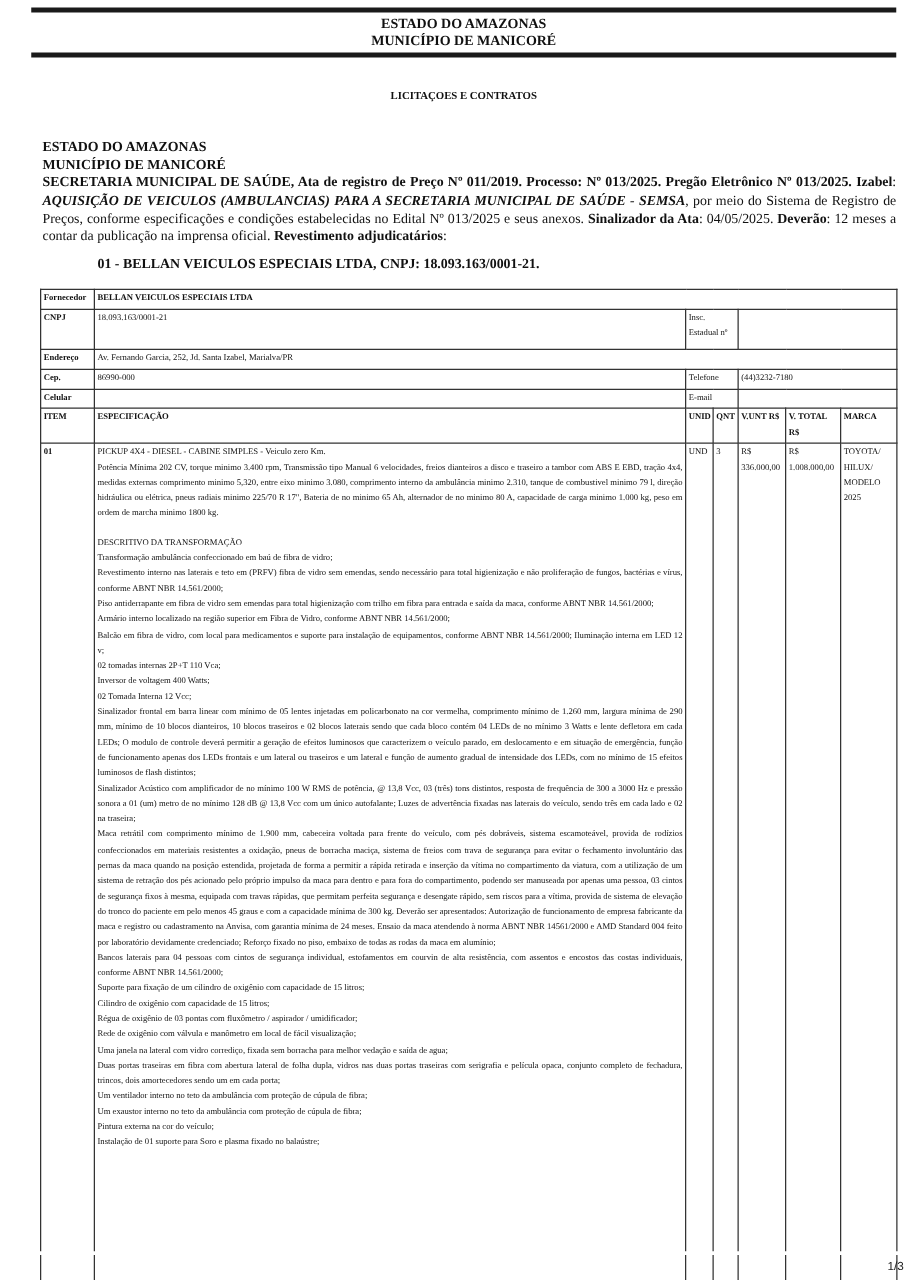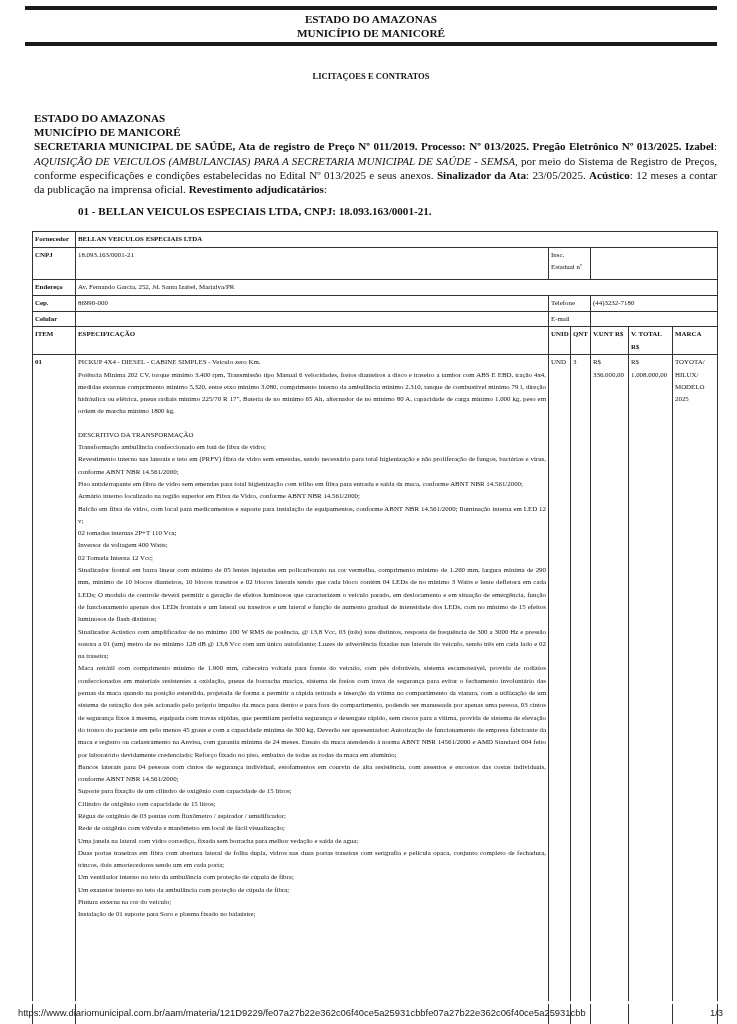--- a/index.html
+++ b/index.html
@@ -4,21 +4,21 @@
 <style>
   * { box-sizing: border-box; margin: 0; padding: 0; }
   html, body { width: 737px; height: 1024px; background: #ffffff; overflow: hidden; }
   body { font-family: "Liberation Serif", "DejaVu Serif", serif; color: #111; position: relative; }
   .page { position: absolute; left: 0; top: 0; width: 737px; height: 1024px; }
   .rule { position: absolute; left: 25px; width: 692px; height: 4px; background: #1a1a1a; }
   .hdr { position: absolute; left: 25px; width: 692px; text-align: center; font-weight: bold; font-size: 11.2px; line-height: 14px; }
   .sub { position: absolute; left: 25px; width: 692px; text-align: center; font-weight: bold; font-size: 8.6px; line-height: 14px; }
   .intro { position: absolute; left: 34px; width: 683px; top: 111px; font-size: 11.1px; line-height: 14.2px; text-align: justify; }
   .intro .b { font-weight: bold; }
-  .intro .bi { font-weight: normal; font-style: italic; }
+  .intro .bi { font-weight: bold; font-style: italic; }
   .supplier { position: absolute; left: 34px; top: 205px; font-weight: bold; font-size: 11.1px; padding-left: 44px; }
   table.t { position: absolute; left: 32px; top: 231px; width: 685px; border-collapse: collapse; table-layout: fixed; font-size: 6.9px; line-height: 12.3px; }
   table.t td { border: 1px solid #333; vertical-align: top; padding: 1px 2px; }
   table.t td.lbl { font-weight: bold; }
   table.t td.hd { font-weight: bold; }
   .spec p { text-align: justify; margin: 0; }
   .spec .gap { height: 11px; }
   .footer { position: absolute; left: 18px; top: 1007px; width: 700px; font-family: "Liberation Sans", "DejaVu Sans", sans-serif; font-size: 9.4px; color: #222; }
   .pagenum { position: absolute; right: 14px; top: 1007px; font-family: "Liberation Sans", "DejaVu Sans", sans-serif; font-size: 9.4px; color: #222; margin-left: 24px; }
   .bottom-fade { position: absolute; left: 0; top: 1000px; width: 737px; height: 4px; background: #fff; }
@@ -33,22 +33,22 @@
   <div class="hdr" style="top:26px;">MUNICÍPIO DE MANICORÉ</div>
   <div class="rule" style="top:42px;"></div>
 
   <div class="sub" style="top:55px;margin-top:14px;">LICITAÇOES E CONTRATOS</div>
 
   <div class="intro">
     <div class="b">ESTADO DO AMAZONAS</div>
     <div class="b">MUNICÍPIO DE MANICORÉ</div>
     <div>
       <span class="b">SECRETARIA MUNICIPAL DE SAÚDE, Ata de registro de Preço Nº 011/2019. Processo: Nº 013/2025. Pregão Eletrônico Nº 013/2025.</span>
-      <span class="b">Izabel</span>: <span class="bi">AQUISIÇÃO DE VEICULOS (AMBULANCIAS) PARA A SECRETARIA MUNICIPAL DE SAÚDE - SEMSA</span><span>, por meio do Sistema de Registro de Preços, conforme especificações e condições estabelecidas no Edital Nº 013/2025 e seus anexos. </span><span class="b">Sinalizador da Ata</span><span>: 23/05/2025.</span>
-      <span class="b">Acústico</span><span>: 12 meses a contar da publicação na imprensa oficial. </span><span class="b">Revestimento adjudicatários</span><span>:</span>
+      <span class="b">Izabel</span>: <span class="bi">AQUISIÇÃO DE VEICULOS (AMBULANCIAS) PARA A SECRETARIA MUNICIPAL DE SAÚDE - SEMSA</span><span>, por meio do Sistema de Registro de Preços, conforme especificações e condições estabelecidas no Edital Nº 013/2025 e seus anexos. </span><span class="b">Sinalizador da Ata</span><span>: 04/05/2025.</span>
+      <span class="b">Deverão</span><span>: 12 meses a contar da publicação na imprensa oficial. </span><span class="b">Revestimento adjudicatários</span><span>:</span>
     </div>
   </div>
 
   <div class="supplier">01 - BELLAN VEICULOS ESPECIAIS LTDA, CNPJ: 18.093.163/0001-21.</div>
 
   <table class="t">
     <colgroup>
       <col style="width:43px">
       <col style="width:473px">
       <col style="width:22px">
@@ -137,16 +137,15 @@
         <div>TOYOTA/</div>
         <div>HILUX/</div>
         <div>MODELO</div>
         <div>2025</div>
       </td>
     </tr>
   </tbody>
     </table>
 
   <div class="bottom-fade" style="top:1001px;height:3px;"></div>
-  <div class="footer">https://www.diariomunicipal.com.br/aam/materia/121D9229/fe07a27b22e362c06f40ce5a25931cbbfe07a27b22e362c06f40ce5a25931cbb</div>
   <div class="pagenum">1/3</div>
 
 </div>
 
 </body></html>

